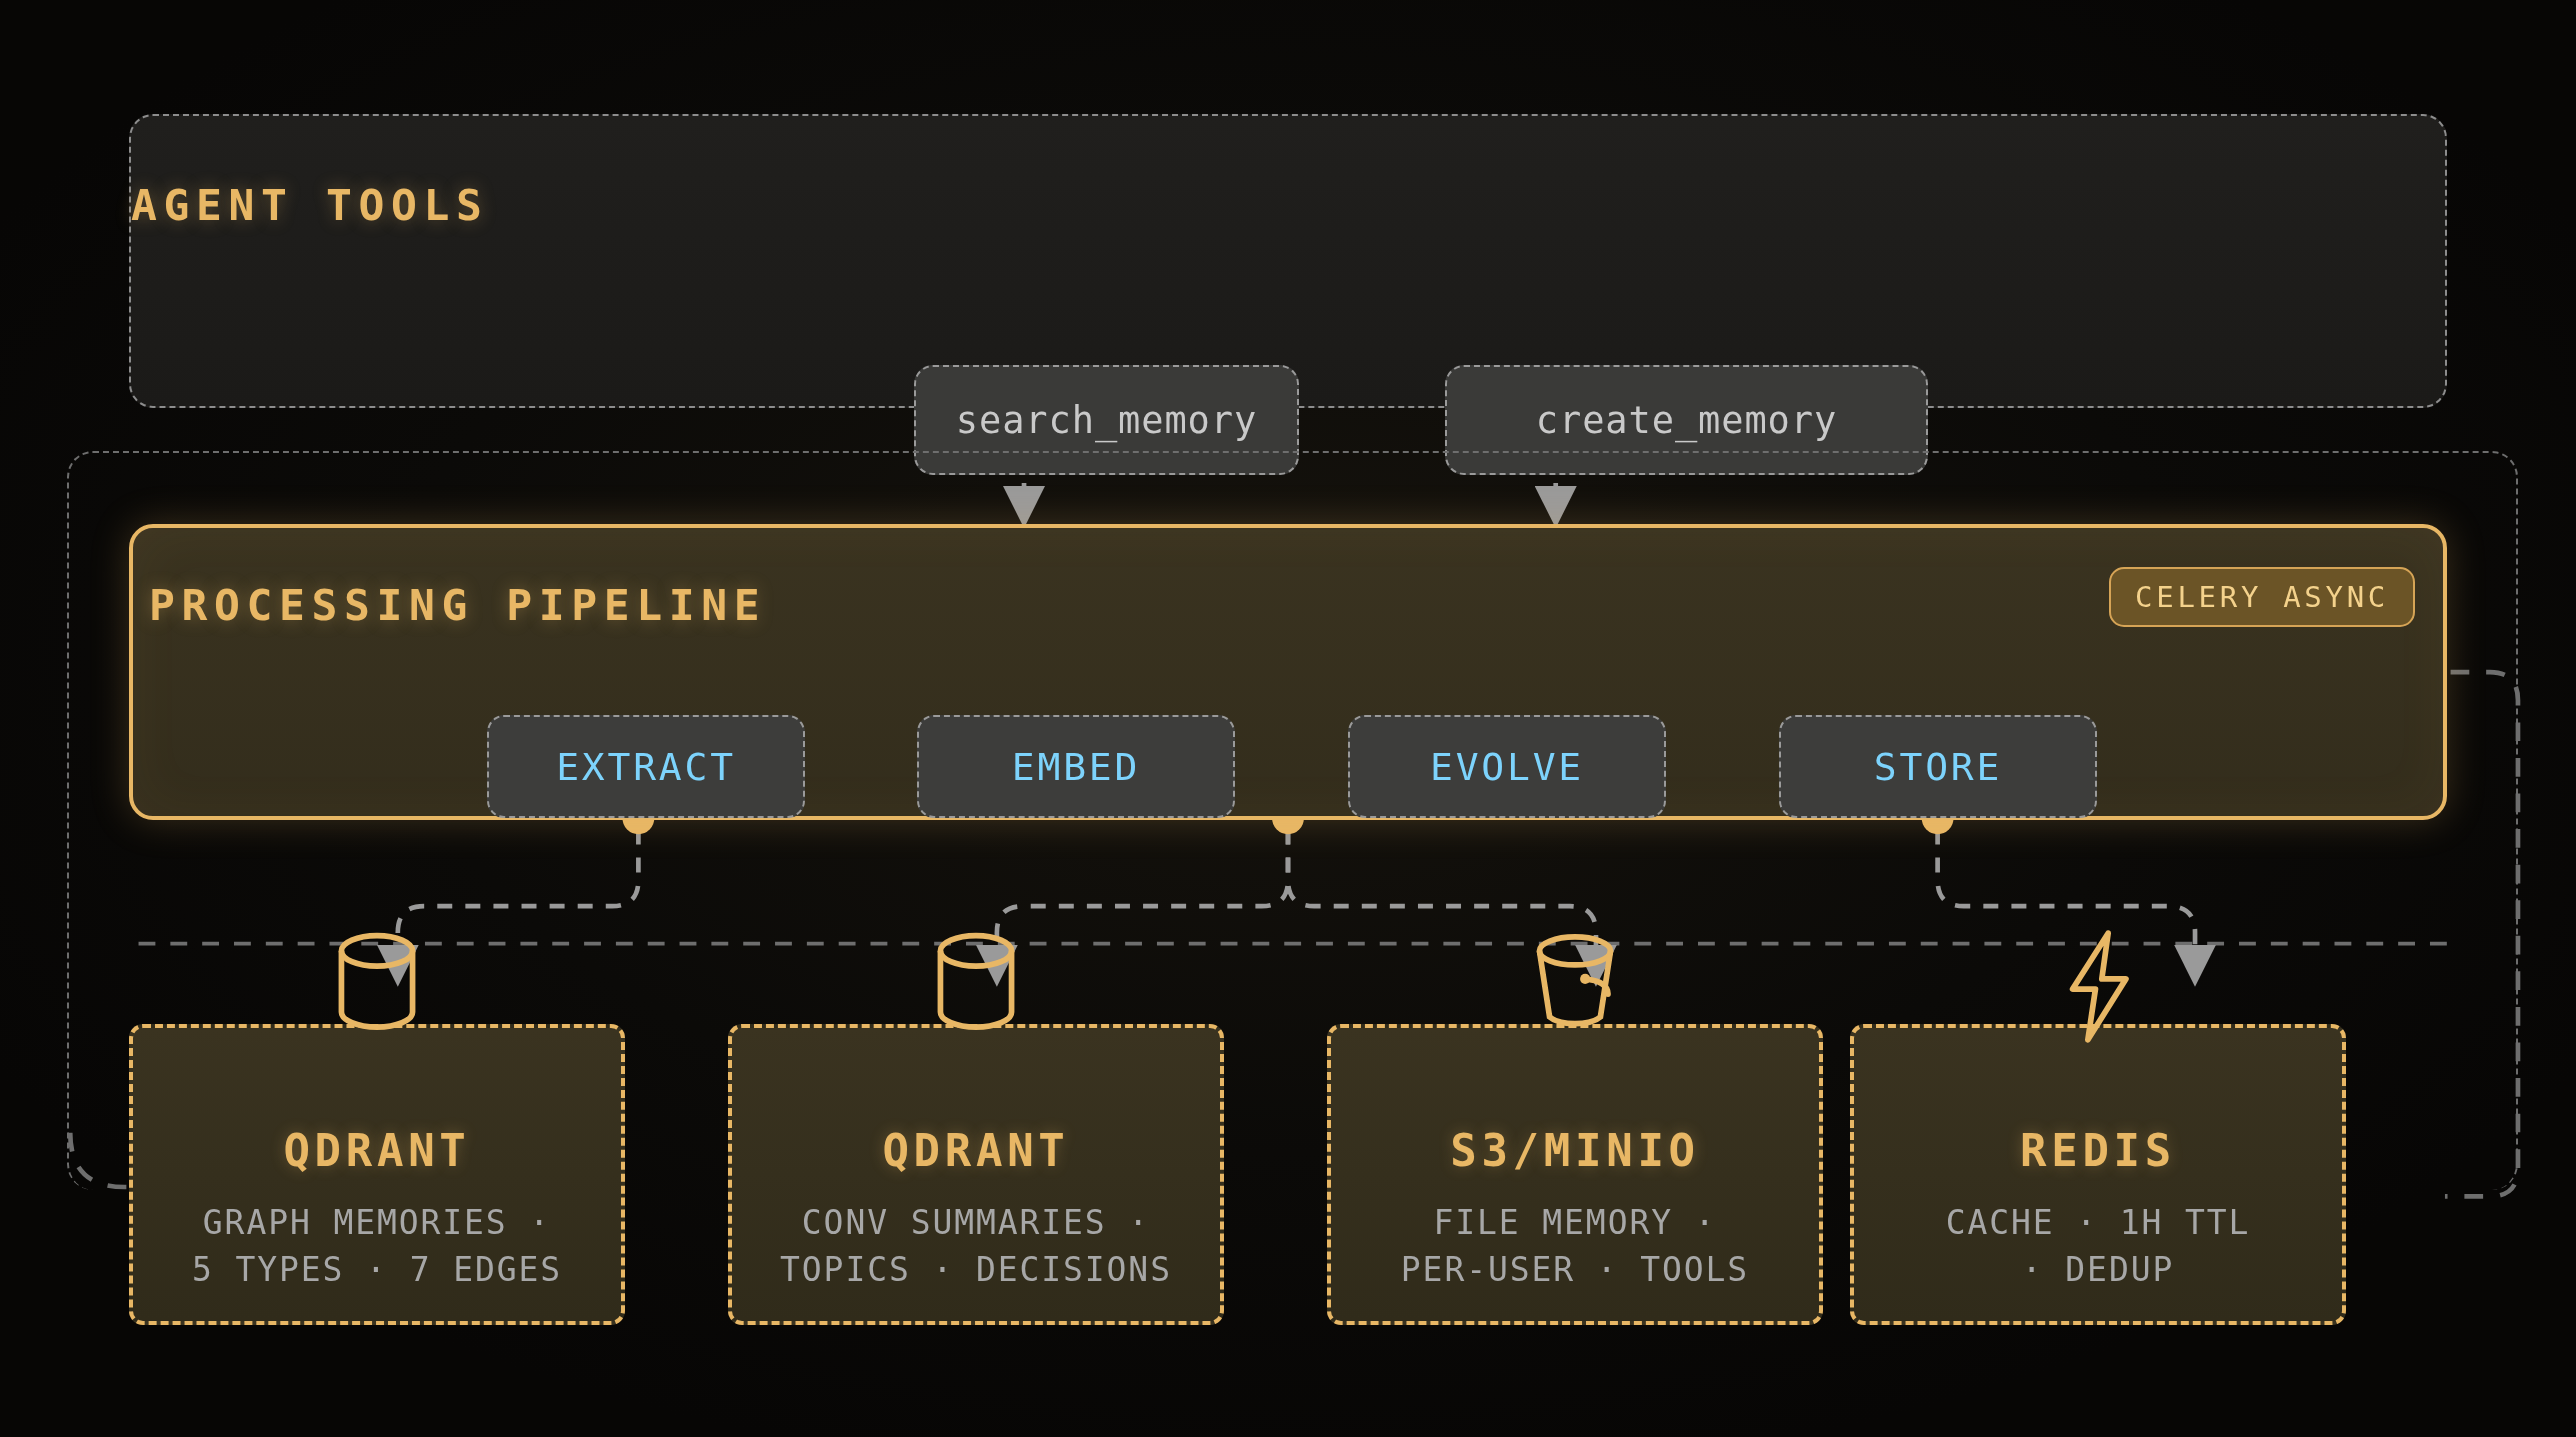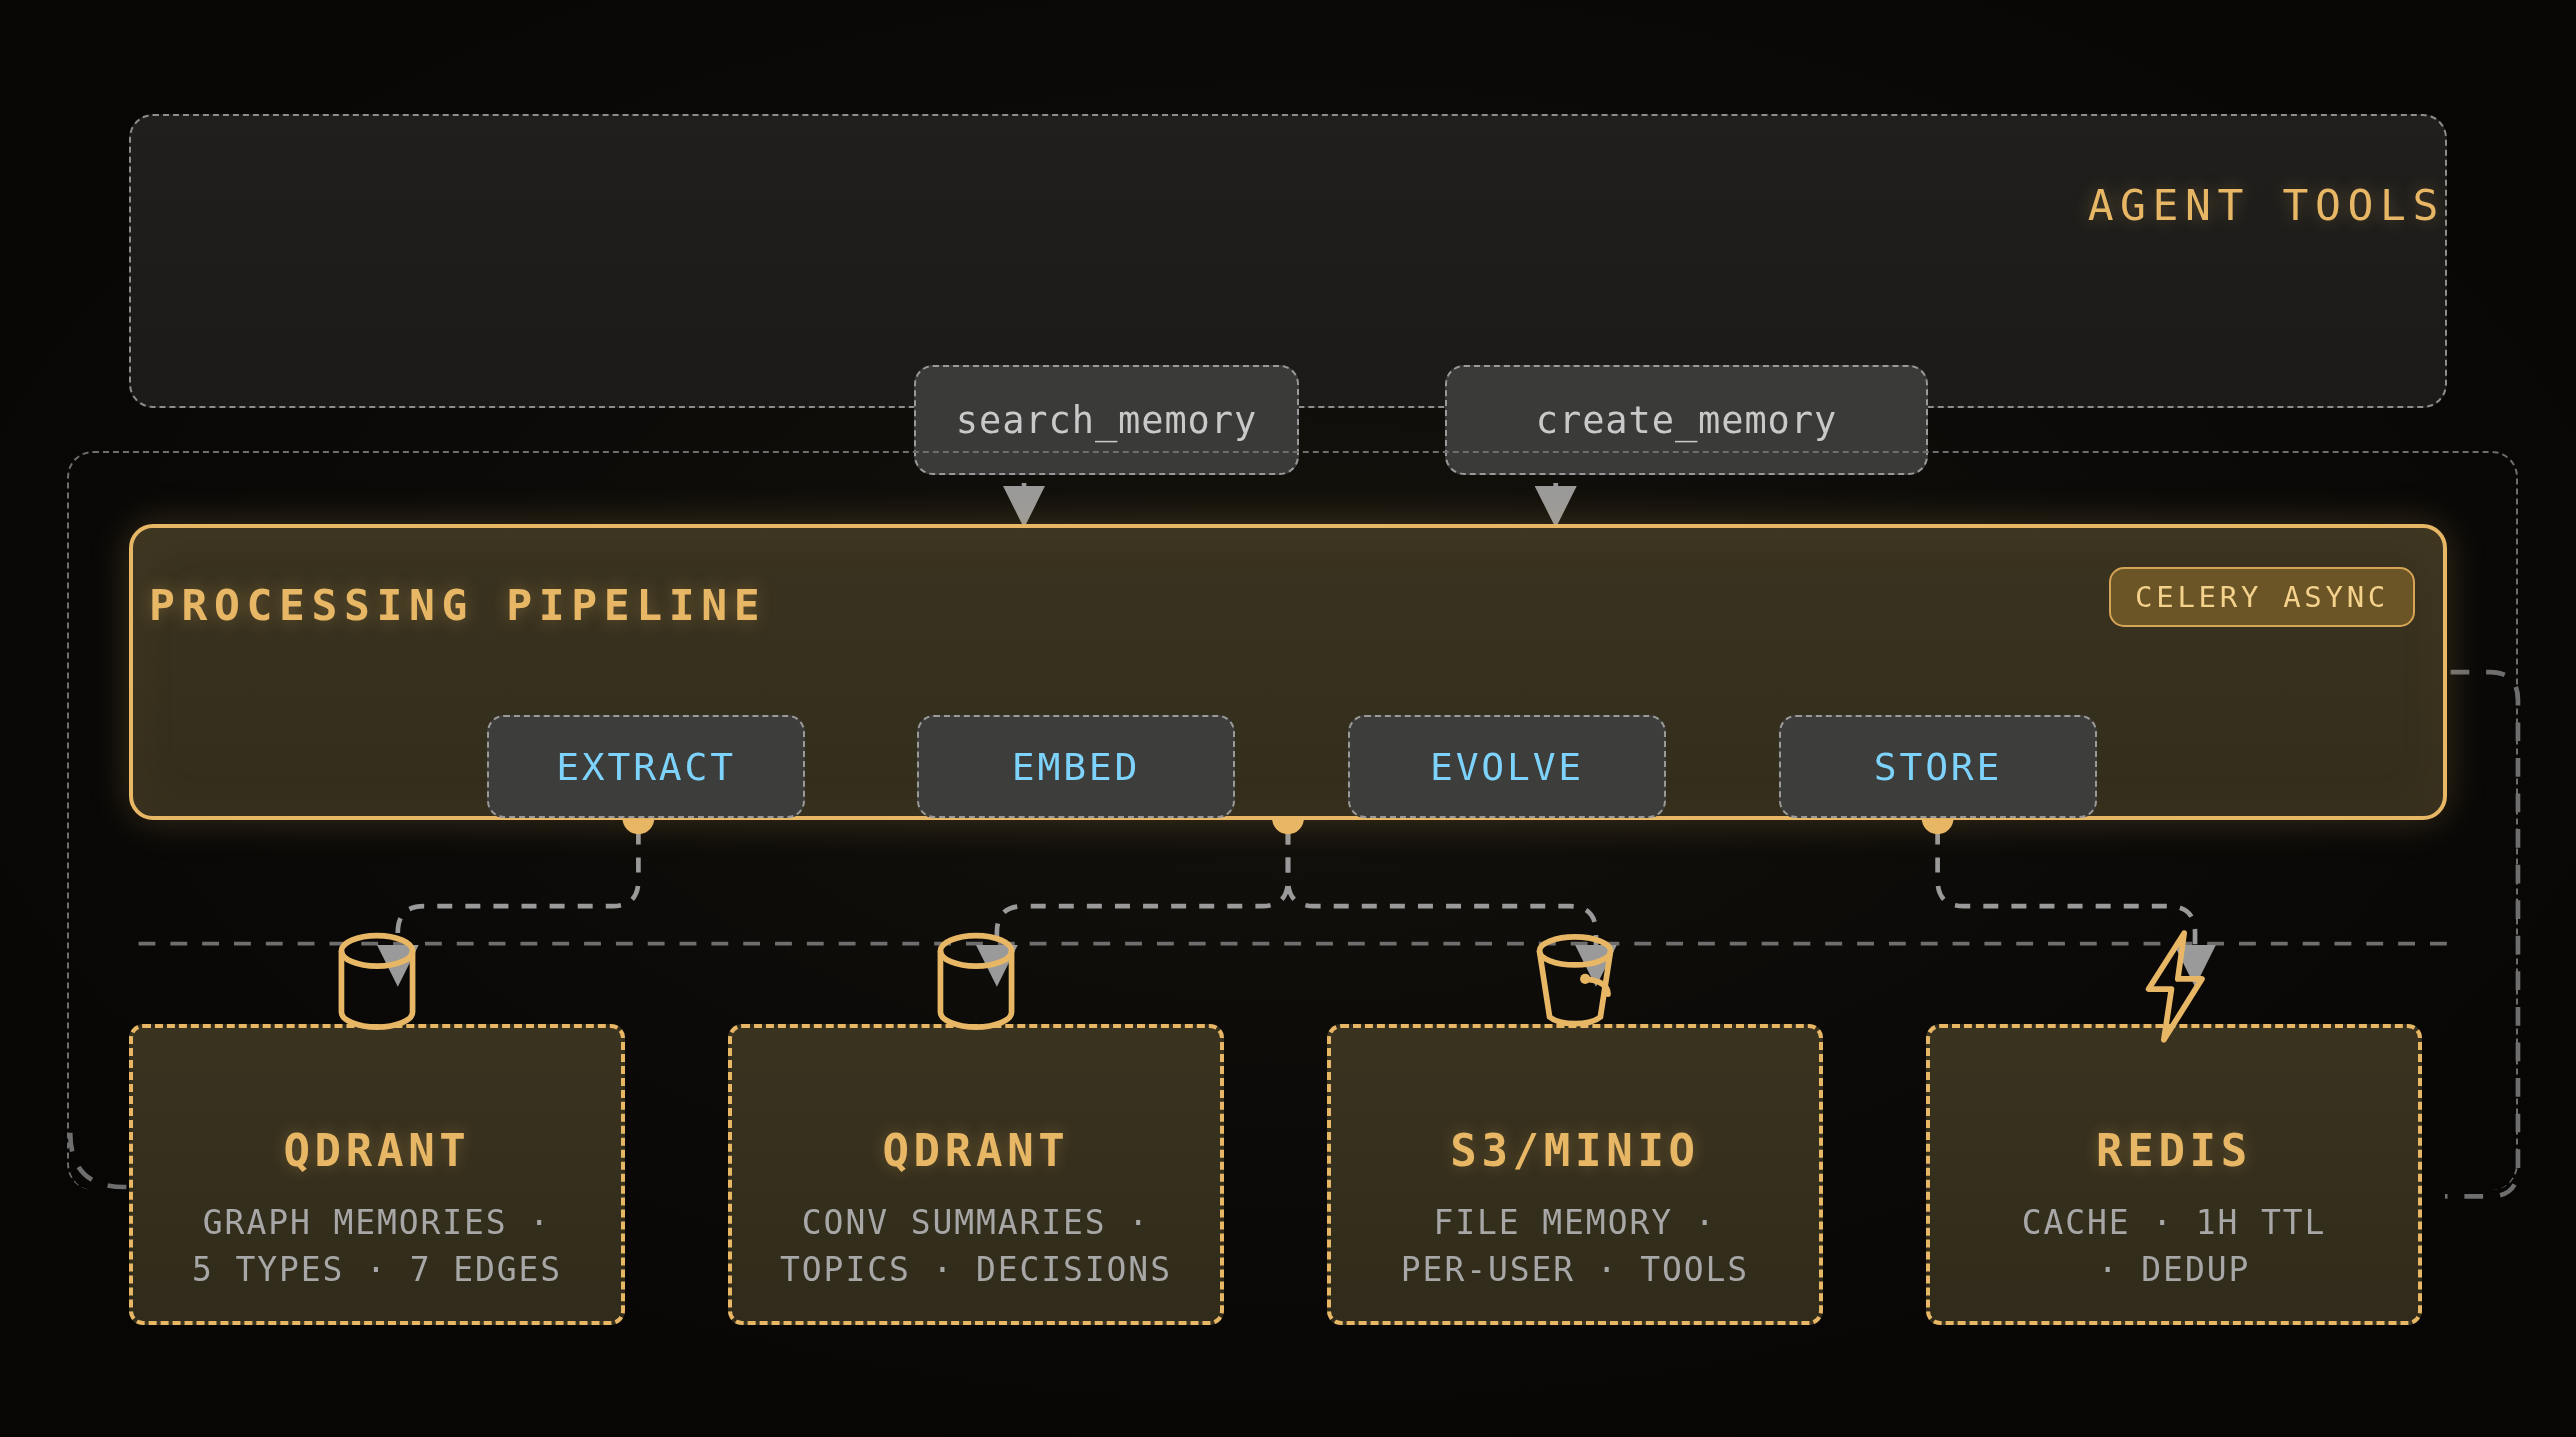--- a/index.html
+++ b/index.html
@@ -24,25 +24,25 @@
 
   
   #agent-tools {
     left: 129px; top: 114px; width: 2318px; height: 294px;
     border: 2.8px dashed #8d8d8d;
     border-radius: 24px;
     background: linear-gradient(180deg, #201f1d 0%, #1b1a18 100%);
   }
   #agent-tools-title {
     position: absolute; left: 0; right: 0; top: 64px;
-    text-align: right;
+    text-align: left;
     color: #e8b765;
     font-size: 43px;
     letter-spacing: 6.6px;
-    font-weight: 400;
+    font-weight: 700;
     text-shadow: 0 0 17px rgba(232,183,101,.35);
   }
   .tool-chip {
     position: absolute;
     top: 249px;
     height: 110px;
     border: 2.8px dashed #9a9a9a;
     border-radius: 19px;
     background: #3a3a38;
     display: flex; align-items: center; justify-content: center;
@@ -113,21 +113,21 @@
     top: 1024px;
     width: 496px;
     height: 301px;
     border: 4.7px dashed #e8b765;
     border-radius: 14px;
     background: linear-gradient(180deg, #3a3320 0%, #302b1a 100%);
   }
   #card-0 { left: 129px; }
   #card-1 { left: 728px; }
   #card-2 { left: 1327px; }
-  #card-3 { left: 1926px; }
+  #card-3 { left: 1850px; }
   .store-title {
     position: absolute; left: 0; right: 0; top: 97px;
     text-align: center;
     color: #e8b765;
     font-size: 44px;
     letter-spacing: 4.7px;
     font-weight: 700;
     text-shadow: 0 0 15px rgba(232,183,101,.3);
   }
   .store-desc {

